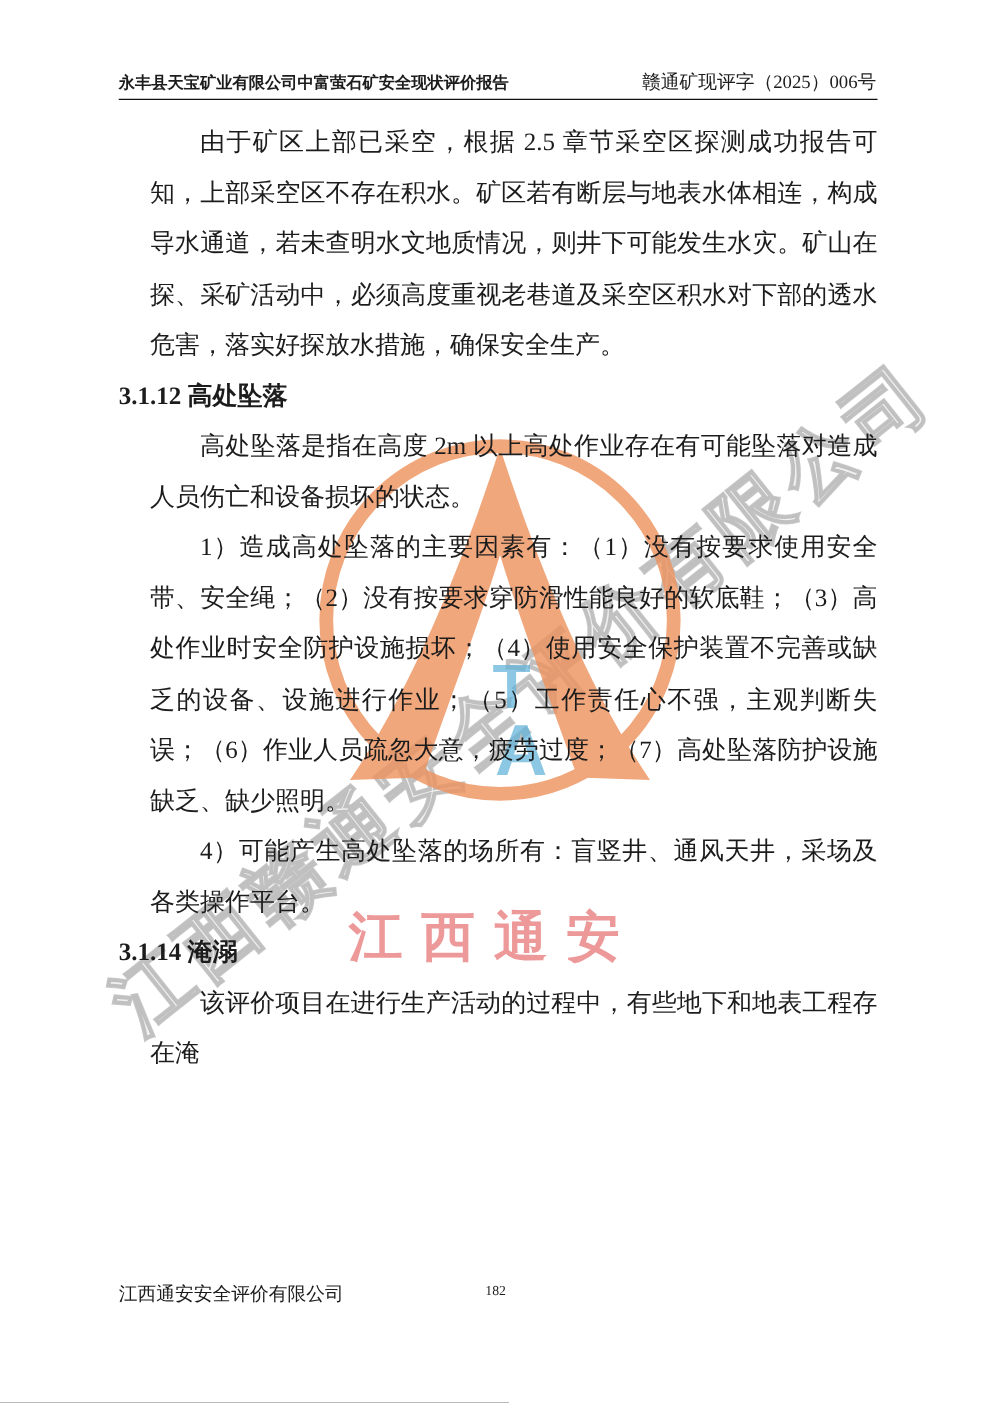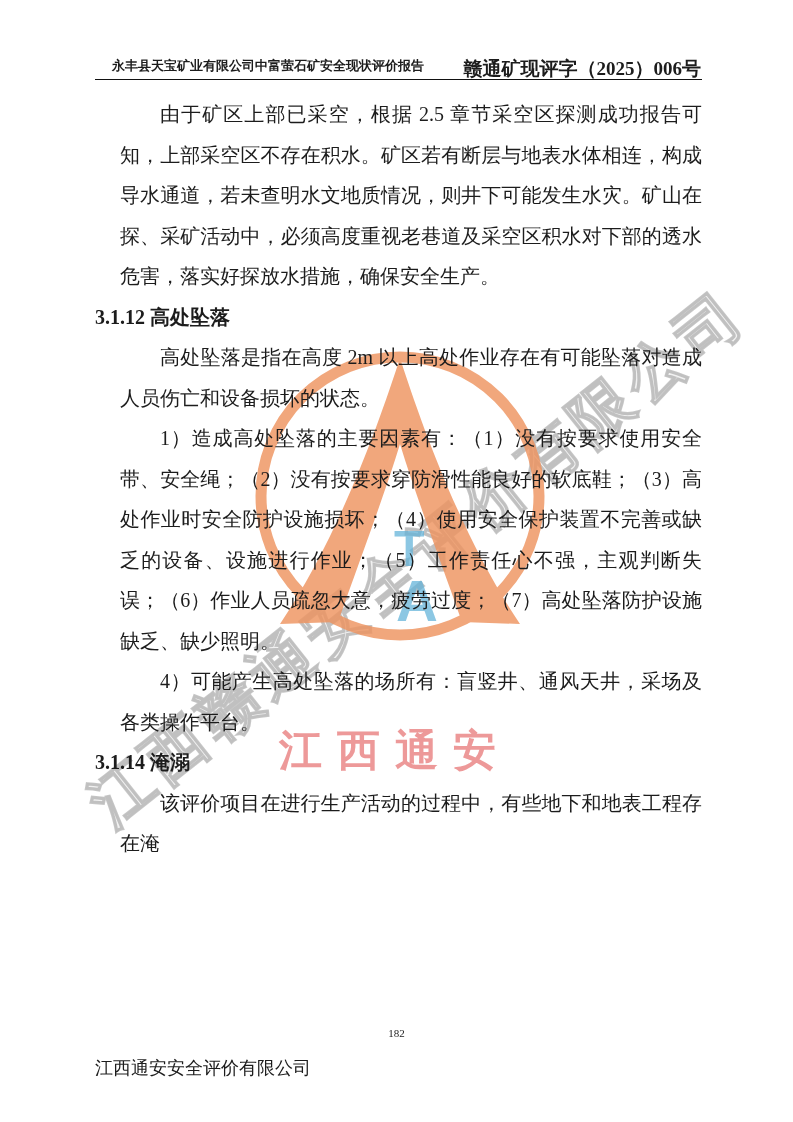--- a/index.html
+++ b/index.html
@@ -2,34 +2,34 @@
 <html><head>
 <meta charset="utf-8">
 <style>
   html,body { margin:0; padding:0; background:#888; }
   .page {
     position:relative; width:793px; height:1122px; margin:0 auto;
     background:#ffffff; overflow:hidden;
     font-family:"Liberation Serif","DejaVu Serif",serif; color:#1c1c1c;
   }
   
-  .hdr-left  { position:absolute; left:112px;  top:57px; font-size:13px;  font-weight:bold; z-index:10; }
-  .hdr-right { position:absolute; right:92px; top:56px; font-size:19px; font-weight:bold; z-index:10;margin-left:40px; }
+  .hdr-left  { position:absolute; left:95px;  top:57px; font-size:13px;  font-weight:bold; z-index:10; }
+  .hdr-right { position:absolute; right:92px; top:56px; font-size:15px; font-weight:normal; z-index:10;margin-left:40px; }
   .hdr-rule  { position:absolute; left:95px; top:79px; width:607px; height:0;
                border-top:1.7px solid #111; z-index:10; }
   
   .content {
     position:absolute; left:95px; top:94px; width:607px; z-index:10;
     font-size:20px; line-height:40.5px; text-align:justify; text-justify:inter-ideograph;
   }
   .content p { margin:0; }
   .content p.indent { text-indent:2em;margin-left:25px; }
   .content p.heading { font-weight:bold; text-align:left; }
   
-  .ftr-company { position:absolute; left:95px; top:1056px; font-size:18px; z-index:10; }
+  .ftr-company { position:absolute; left:95px; top:1026px; font-size:15px; z-index:10; }
   .ftr-page    { position:absolute; left:0; top:1027px; width:793px; text-align:center;
                  font-size:11px; z-index:10; }
   
   .wm-diagonal {
     position:absolute; left:98px; top:770px; z-index:1;
     font-size:62px; font-weight:bold; letter-spacing:6px; white-space:nowrap;
     transform:rotate(-38.5deg); transform-origin:0 50%;
     color:rgba(165,165,165,0.16);
     -webkit-text-stroke:1.5px rgba(125,125,125,0.42);
     font-family:"Liberation Serif","DejaVu Serif",serif;

